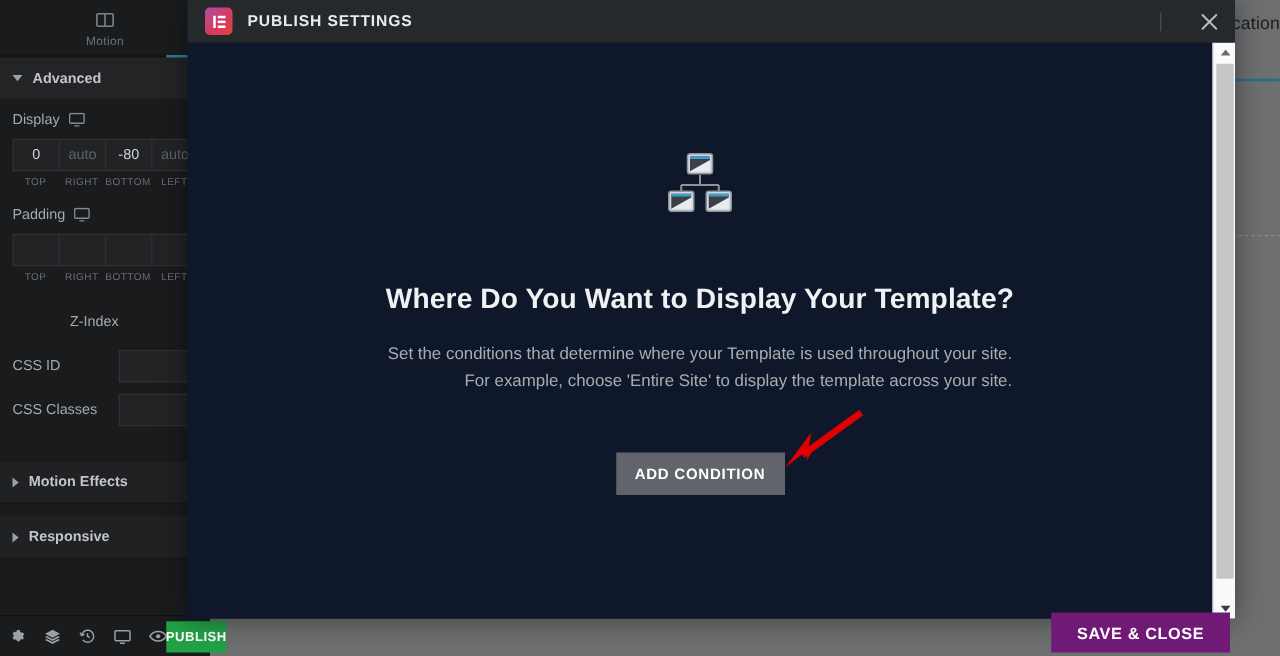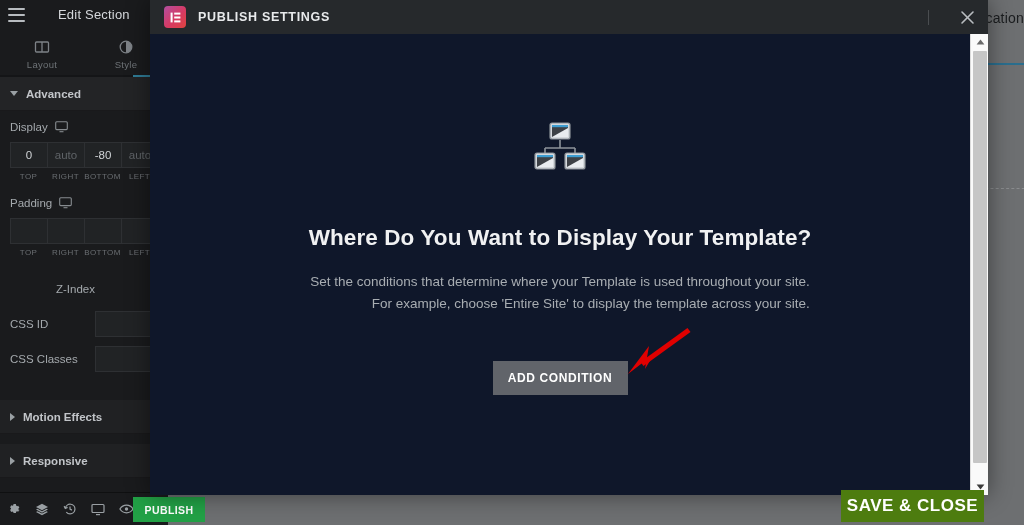--- a/index.html
+++ b/index.html
@@ -117,21 +117,21 @@
   .panel-footer {
     position: absolute; left: 0; bottom: 0; width: 168px; height: 33px;
     background: #1a1b1d; display: flex; align-items: center;
     border-top: 1px solid #0f1011;
   }
   .foot-ico {
     width: 28px; display: flex; align-items: center; justify-content: center;
     color: #9aa0a4;
   }
   .publish-btn {
-    position: absolute; left: 133px; top: 4px; width: 72px; height: 25px;
+    position: absolute; left: 133px; top: 4px; width: 48px; height: 25px;
     background: #22a146; color: #fff; font-size: 10.5px; font-weight: bold;
     display: flex; align-items: center; justify-content: center;
     letter-spacing: .4px; overflow: hidden;
   }
 
   
   .modal {
     position: absolute; left: 150px; top: 0; width: 838px; height: 495px;
     background: #0f172a;
     box-shadow: 0 0 22px rgba(0,0,0,.45);
@@ -196,65 +196,48 @@
     position: absolute; left: 2px; top: 17px; width: 14px; height: 412px;
     background: #c6c6c6; border-radius: 1px;
   }
 
   
   .arrow-svg { position: absolute; left: 612px; top: 326px; }
 
   
   .save-close {
     position: absolute; left: 841px; top: 490px;
-    width: 143px; height: 32px; background: #4d7c0f;
-    color: #fff; font-size: 17px; font-weight: bold; letter-spacing: .5px;
+    width: 143px; height: 32px; background: #701a75;
+    color: #fff; font-size: 13px; font-weight: bold; letter-spacing: .5px;
     display: flex; align-items: center; justify-content: center;
   }
 </style>
 </head>
 <body>
 
 <div id="root">
 
   <div class="canvas-bg">
     <div class="canvas-text">lication</div>
     <div class="canvas-blueline"></div>
     <div class="canvas-dashline"></div>
   </div>
 
   <div class="editor-panel">
 
-    <div class="panel-header">
-      <div class="hamburger">
-        <i></i>
-          <i></i>
-          <i></i>
-      </div>
-      <div class="panel-title">Edit Section</div>
-    </div>
 
     <div class="panel-tabs">
       <div class="panel-tab">
         <span class="tab-ico">
           <svg width="16" height="16" viewBox="0 0 16 16">
             <rect x="1.5" y="3" width="13" height="10" rx="1" fill="none" stroke="#7d8287" stroke-width="1.3"></rect>
             <line x1="8" y1="3" x2="8" y2="13" stroke="#7d8287" stroke-width="1.3"></line>
           </svg>
         </span>
-        <span>Layout</span>
-      </div>
-      <div class="panel-tab">
-        <span class="tab-ico">
-          <svg width="16" height="16" viewBox="0 0 16 16">
-            <circle cx="8" cy="8" r="5.8" fill="none" stroke="#7d8287" stroke-width="1.3"></circle>
-            <path d="M8 2.2 A5.8 5.8 0 0 1 8 13.8 Z" fill="#7d8287"></path>
-          </svg>
-        </span>
-        <span>Style</span>
+        <span>Motion</span>
       </div>
       <div class="tab-active-bar"></div>
     </div>
 
     <div class="panel-body">
 
       <div class="section-head">
         <span class="caret-down"></span>
         <span>Advanced</span>
       </div>

